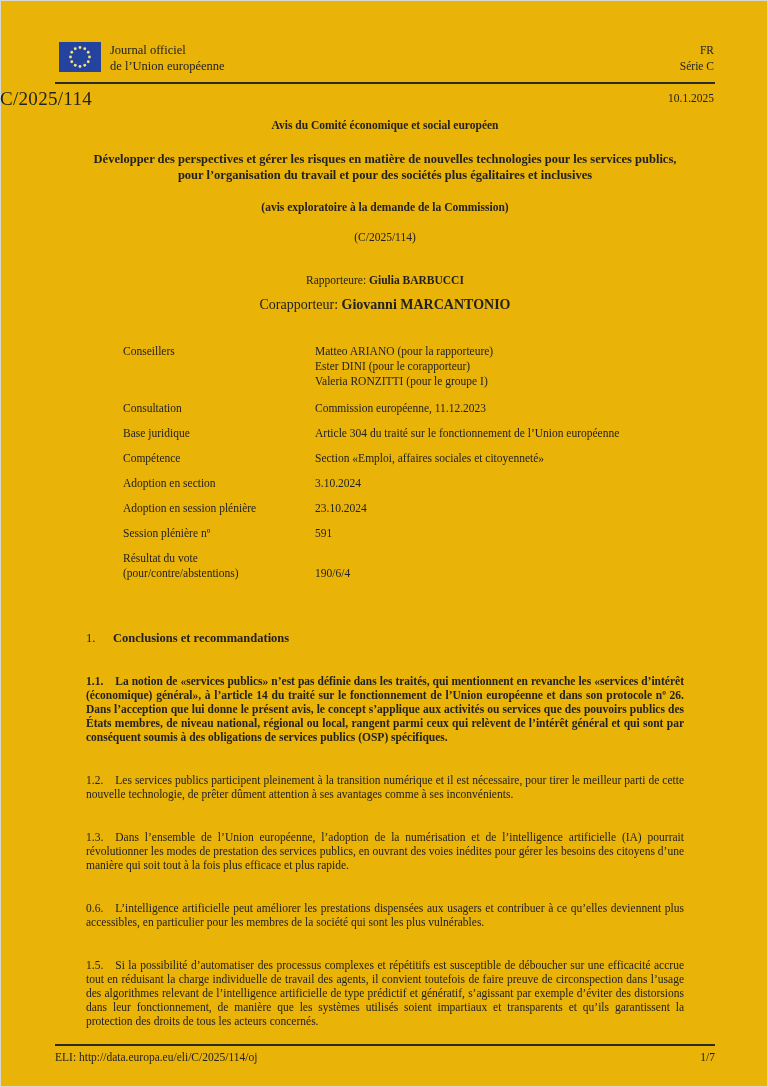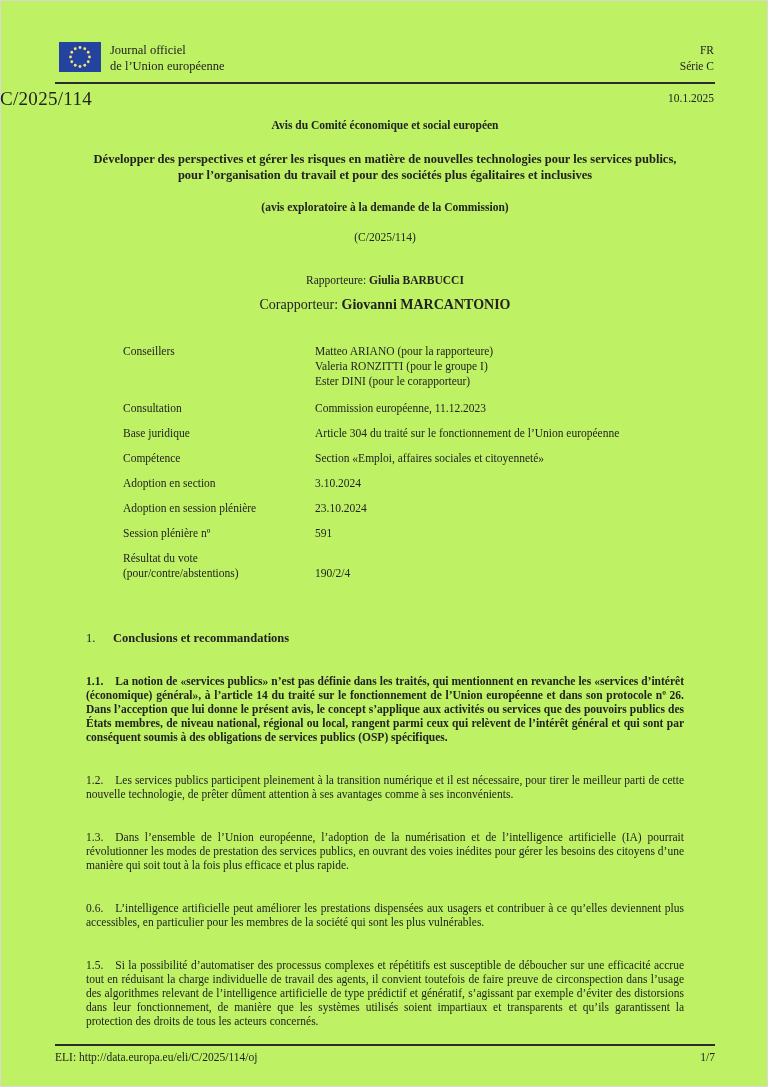--- a/index.html
+++ b/index.html
@@ -1,20 +1,20 @@
 <!DOCTYPE html>
 <html lang="fr"><head>
 <meta charset="utf-8">
 <style>
   html,body { margin:0; padding:0; background:#e9e9e7; }
   .page {
     position:relative;
     width:768px; height:1087px;
     margin:0 auto;
-    background:#bef264;
+    background:#eab308;
     box-shadow:0 0 0 1px #d8d8d4 inset;
     font-family:"Liberation Serif", serif;
     color:#222;
     overflow:hidden;
   }
 
   
   .flag { position:absolute; left:59px; top:42px; width:42px; height:30px; }
   .journal-name { position:absolute; left:110px; top:43px; font-size:12.5px; line-height:15.5px; }
   .header-right { position:absolute; right:54px; top:43px; font-size:11.5px; line-height:15.5px; text-align:right; }
@@ -103,22 +103,22 @@
       <span>Corapporteur:</span>
       <span class="bold">Giovanni MARCANTONIO</span>
     </div>
   </div>
 
   <div class="meta">
     <div class="row conseillers">
       <div class="meta-label">Conseillers</div>
       <div class="meta-value">
         <div>Matteo ARIANO (pour la rapporteure)</div>
+        <div>Ester DINI (pour le corapporteur)</div>
         <div>Valeria RONZITTI (pour le groupe I)</div>
-        <div>Ester DINI (pour le corapporteur)</div>
       </div>
     </div>
     <div class="row">
       <div class="meta-label">Consultation</div>
       <div class="meta-value">Commission européenne, 11.12.2023</div>
     </div>
     <div class="row">
       <div class="meta-label">Base juridique</div>
       <div class="meta-value">Article 304 du traité sur le fonctionnement de l’Union européenne</div>
     </div>
@@ -133,21 +133,21 @@
     <div class="row">
       <div class="meta-label">Adoption en session plénière</div>
       <div class="meta-value">23.10.2024</div>
     </div>
     <div class="row">
       <div class="meta-label">Session plénière nº</div>
       <div class="meta-value">591</div>
     </div>
     <div class="row vote">
       <div class="meta-label">Résultat du vote (pour/contre/abstentions)</div>
-      <div class="meta-value">190/2/4</div>
+      <div class="meta-value">190/6/4</div>
     </div>
   </div>
 
   <div class="section">
     <h2 class="section-heading">
       <span class="hnum">1.</span><span class="htext">Conclusions et recommandations</span>
     </h2>
 
     <p class="para">
       <span class="pnum">1.1.</span><span>La notion de «services publics» n’est pas définie dans les traités, qui mentionnent en revanche les «services d’intérêt (économique) général», à l’article 14 du traité sur le fonctionnement de l’Union européenne et dans son protocole nº 26. Dans l’acception que lui donne le présent avis, le concept s’applique aux activités ou services que des pouvoirs publics des États membres, de niveau national, régional ou local, rangent parmi ceux qui relèvent de l’intérêt général et qui sont par conséquent soumis à des obligations de services publics (OSP) spécifiques.</span>

